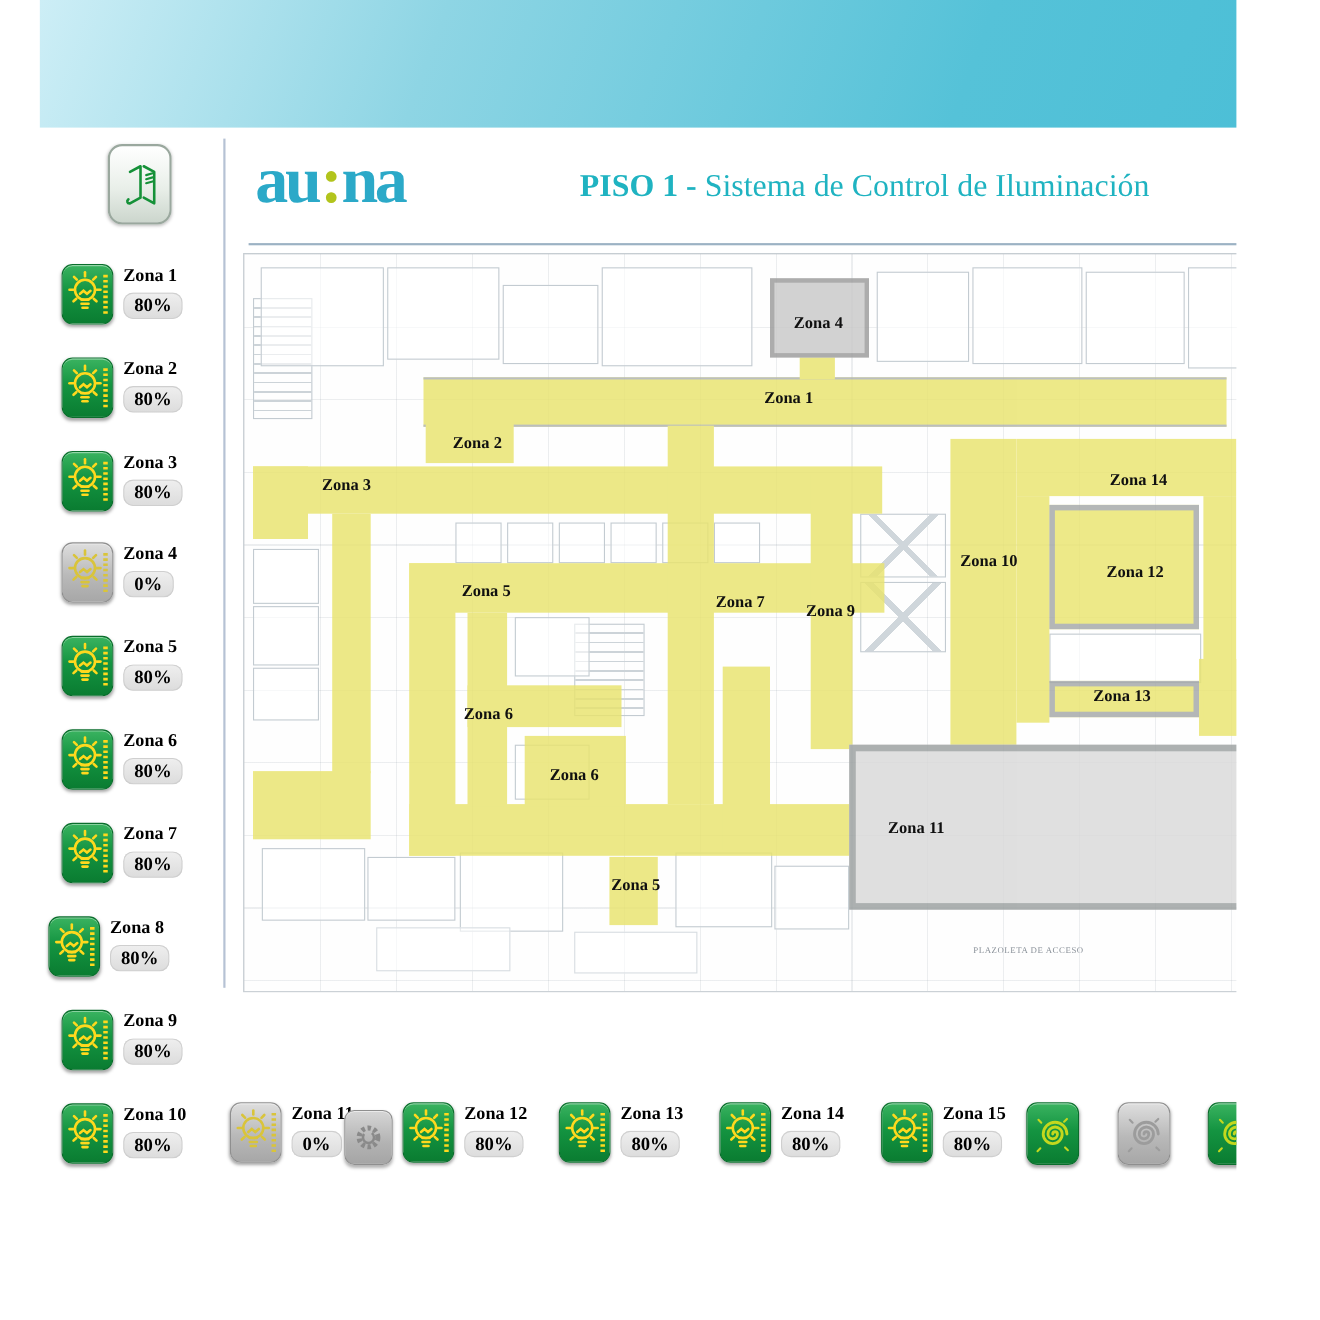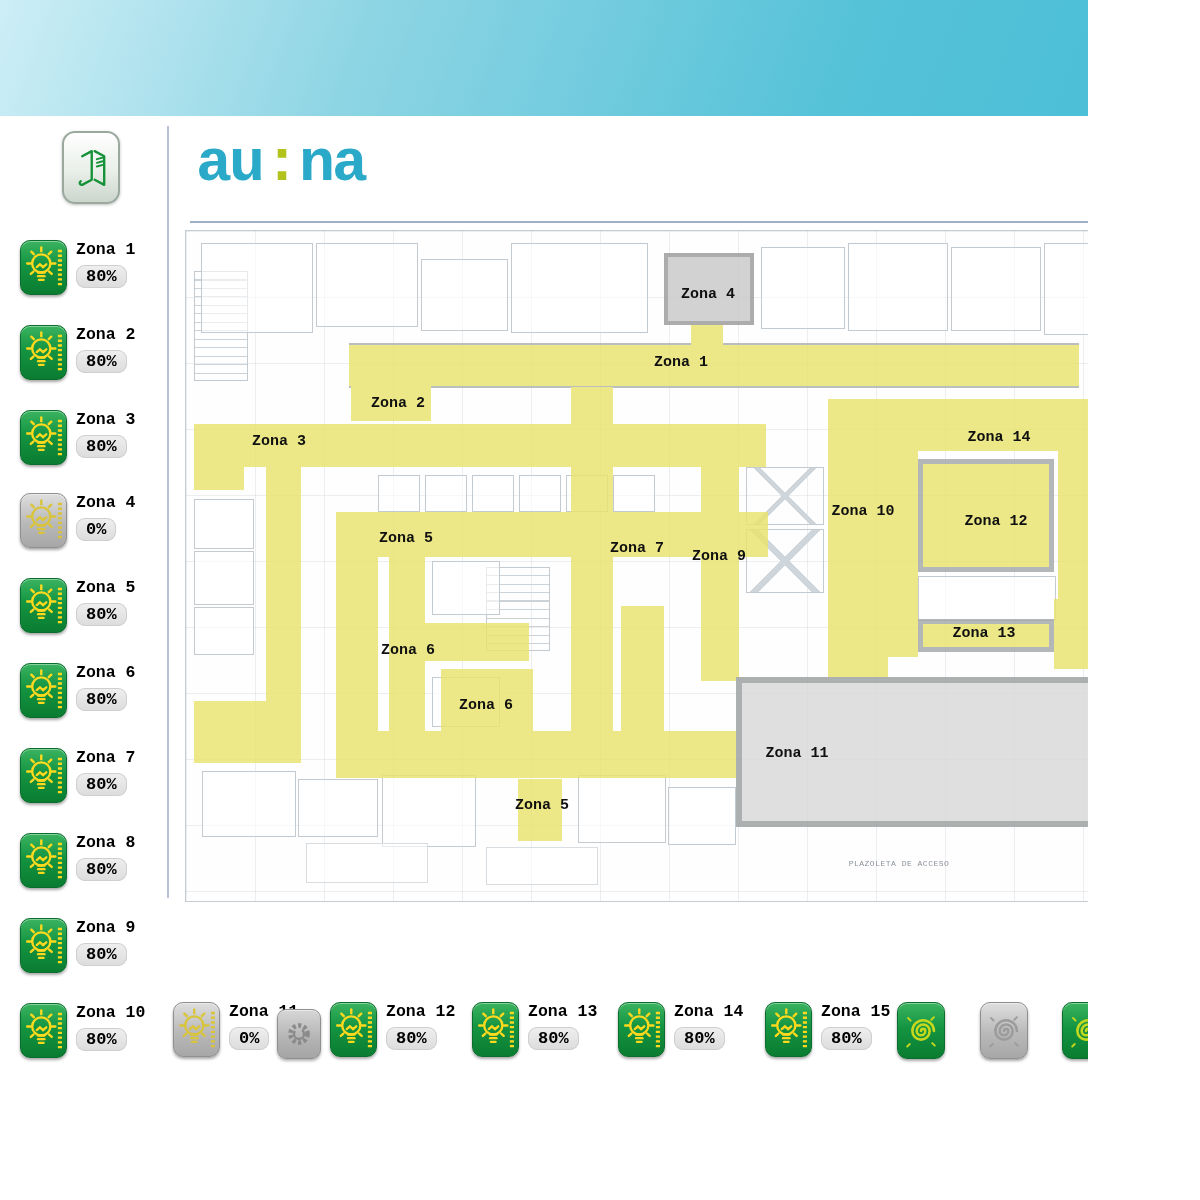--- a/index.html
+++ b/index.html
@@ -1,17 +1,17 @@
 <!DOCTYPE html>
 <html><head>
 <meta charset="utf-8">
 <style>
   html,body{margin:0;padding:0;background:#fff;}
   .page{position:relative;width:1088px;height:1200px;background:#ffffff;overflow:hidden;
-        font-family:Liberation Mono, monospace;}
+        font-family:Liberation Serif, serif;margin-left:36px;}
   
   .banner{position:absolute;left:0;top:0;width:1200px;height:116px;
           background:linear-gradient(110deg,#cdeef6 0%,#8ed5e4 30%,#55c2d8 70%,#49bed6 100%);}
   
   .book-btn{position:absolute;left:62px;top:131px;width:58px;height:73px;border-radius:13px;
             background:linear-gradient(180deg,#ffffff 0%,#e9efe9 55%,#ccd6cd 100%);
             border:2px solid #9aa89e;box-shadow:0 1px 3px rgba(0,0,0,.25);cursor:pointer;
             display:flex;align-items:center;justify-content:center;padding:0;}
   
   .vline{position:absolute;left:167px;top:126px;width:2px;height:772px;background:#b6c2d4;}
@@ -129,20 +129,21 @@
           <use href="#sym-book"></use>
         </svg>
     </span>
   </button>
 
   <div class="vline"></div>
   <div class="hline"></div>
 
   <div class="logo"><span>au</span><span class="lime">:</span><span>na</span></div>
 
+  <div class="title"><b>PISO 1 - </b><span>Sistema de Control de Iluminación</span></div>
 
   <div class="plan">
 
     <div class="stair" style="left:8px;top:40px;width:52px;height:108px"></div>
     <div class="room" style="left:15px;top:12px;width:110px;height:88px"></div>
     <div class="room" style="left:130px;top:12px;width:100px;height:82px"></div>
     <div class="room" style="left:235px;top:28px;width:85px;height:70px"></div>
     <div class="room" style="left:325px;top:12px;width:135px;height:88px"></div>
     <div class="room" style="left:575px;top:16px;width:82px;height:80px"></div>
     <div class="room" style="left:662px;top:12px;width:98px;height:86px"></div>
@@ -308,21 +309,21 @@
           <svg class="glyph">
             <use href="#sym-bulb"></use>
           </svg>
         </span>
       </button>
     <div class="zcol">
         <span class="zlabel">Zona 7</span>
         <span class="badge">80%</span>
       </div>
   </div>
-  <div class="zitem" style="left:20px;top:833px">
+  <div class="zitem" style="left:8px;top:833px">
     <button class="zone-btn">
         <span>
           <svg class="glyph">
             <use href="#sym-bulb"></use>
           </svg>
         </span>
       </button>
     <div class="zcol">
         <span class="zlabel">Zona 8</span>
         <span class="badge">80%</span>

